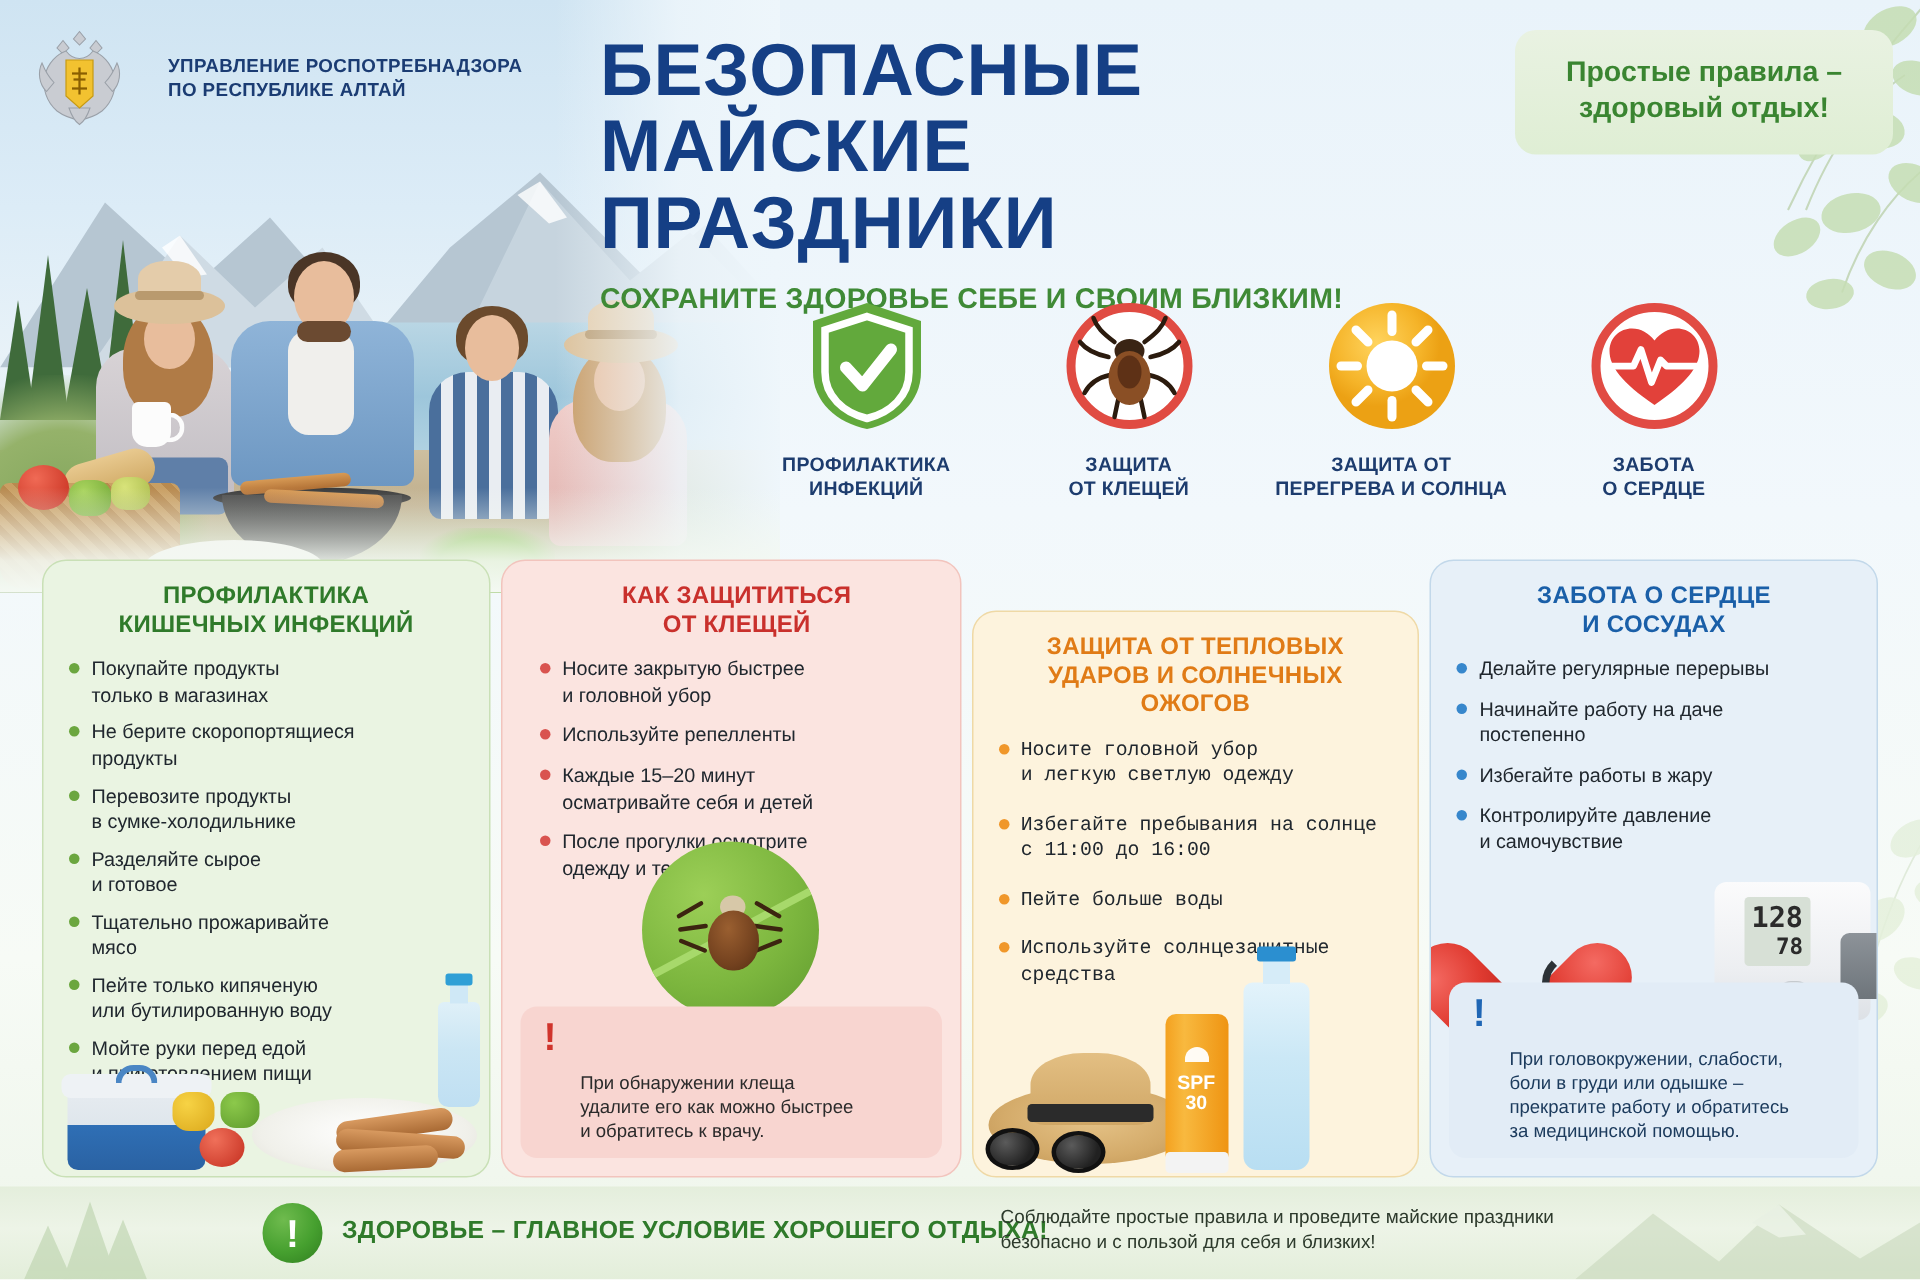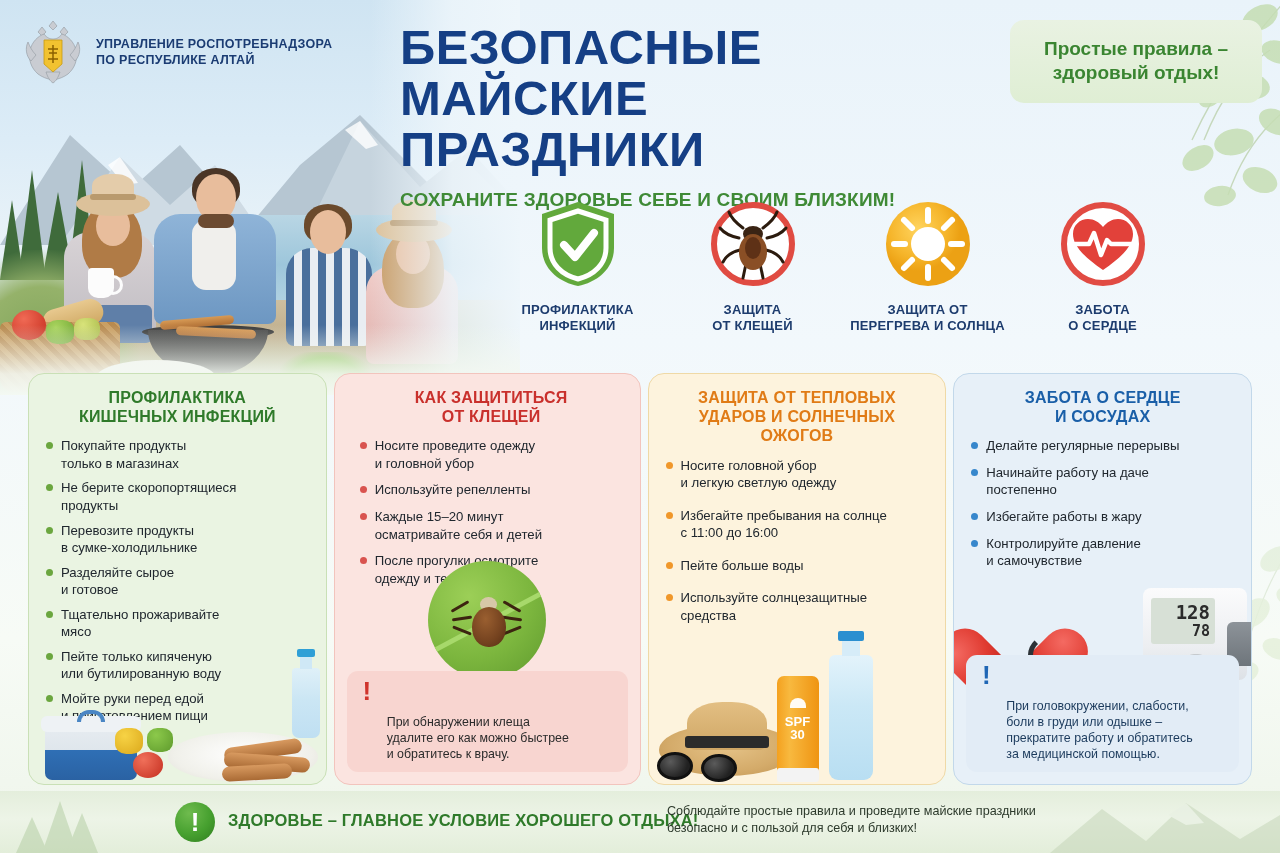--- a/index.html
+++ b/index.html
@@ -114,21 +114,21 @@
     background: linear-gradient(180deg, rgba(240,246,240,0) 0%, rgba(243,248,242,.9) 70%, #f4f9f3 100%);
   }
 
   
   .leaves { position:absolute; right:-10px; top:-10px; width:190px; height:230px; opacity:.75; }
   .leaves-b{ position:absolute; right:-20px; bottom:150px; width:150px; height:170px; opacity:.35; }
 
   
   .logo-block {
     position: absolute; left: 22px; top: 18px;
-    display: flex; align-items: center; gap: 12px; z-index: 6;
+    display: flex; align-items: center; gap: 28px; z-index: 6;
   }
   .emblem { width: 62px; height: 68px; flex: none; }
   .logo-text {
     font-size: 12.5px; font-weight: bold; color: #1b3c73;
     line-height: 1.28; letter-spacing: .28px; text-transform: uppercase;
     white-space: pre-line;
   }
 
   
   .title-wrap { position:absolute; left:400px; top:22px; width:560px; text-align:left; z-index:6; }
@@ -174,21 +174,21 @@
   .cards {
     position:absolute; left:28px; top:373px; width:1224px; height:412px;
     display:flex; gap: 7px; z-index:5;
   }
   .card {
     flex: 1 1 0; border-radius: 16px; position:relative; overflow:hidden;
     padding: 14px 16px 0 16px; display:flex; flex-direction:column;
   }
   .card.green { background:#eaf4e2; border:1px solid #c9e0b6; }
   .card.pink  { background:#fbe4e0; border:1px solid #f2c4bd;padding-left:24px; }
-  .card.amber { background:#fdf3dd; border:1px solid #efd9a6; }
+  .card.amber { background:#fdf3dd; border:1px solid #efd9a6;margin-top:34px; }
   .card.blue  { background:#e7f0f8; border:1px solid #c2d8ea; }
 
   .card-title {
     text-align:center; font-size:16px; font-weight:bold; line-height:1.2;
     letter-spacing:.2px; text-transform:uppercase; white-space:pre-line;
     margin-bottom: 11px;
   }
   .card.green .card-title { color:#2f7a2a; }
   .card.pink  .card-title { color:#c9302c; }
   .card.amber .card-title { color:#e07b16; }
@@ -201,21 +201,21 @@
   }
   .card-list li::before {
     content:""; position:absolute; left:1px; top:5px;
     width:7px; height:7px; border-radius:50%;
   }
   .card.green .card-list li::before { background:#6ba63f; }
   .card.pink  .card-list li::before { background:#d9534f; }
   .card.amber .card-list li::before { background:#f0972a; }
   .card.blue  .card-list li::before { background:#3787cc; }
 
-  .card.amber .card-list li { margin-bottom: 15px; }
+  .card.amber .card-list li { margin-bottom: 15px; font-family: Liberation Mono, monospace; }
   .card.green .card-list li { margin-bottom: 7px; }
 
   
   .card-art { position:absolute; left:0; right:0; bottom:0; height:0; }
 
   
   .cooler {
     position:absolute; left:16px; bottom:4px; width:92px; height:62px;
     background: linear-gradient(180deg,#e9eef2 0%,#dfe6ec 52%, #2f6fb5 52%, #2a62a3 100%);
     border-radius: 7px;
@@ -339,21 +339,21 @@
     border-radius:46px 46px 0 0;
   }
   .heart::before { left:44px; transform-origin:0 100%; transform:rotate(45deg); }
   .heart::after  { left:0;    transform-origin:100% 100%; transform:rotate(-45deg); }
   .bp {
     position:absolute; right:4px; bottom:12px; width:104px; height:92px;
     background: linear-gradient(180deg,#fbfbfc 0%,#eceef1 65%,#dde1e6 100%);
     border-radius:8px;
   }
   .bp-screen {
-    position:absolute; left:8px; top:10px; width:64px; height:46px;
+    position:absolute; left:20px; top:10px; width:44px; height:46px;
     background:#d7e0d6; border-radius:3px;
   }
   .bp-num {
     position:absolute; right:5px; font-family:"DejaVu Sans Mono","Liberation Mono",monospace;
     color:#2b2b2b; font-weight:bold;
   }
   .bp-sys { top:3px; font-size:19px; }
   .bp-dia { top:24px; font-size:15px; }
   .bp-btn {
     position:absolute; bottom:8px; border-radius:50%;
@@ -676,21 +676,21 @@
         <div class="veg" style="left:86px;bottom:30px;width:28px;height:26px;background:radial-gradient(circle at 35% 30%,#f7d345,#dba81b);border-radius:40%;"></div>
         <div class="veg" style="left:118px;bottom:32px;width:26px;height:24px;background:radial-gradient(circle at 35% 30%,#8cc94b,#5e9a2c);border-radius:40%;"></div>
         <div class="bottle-g"></div>
       </div>
     </div>
 
     <div class="card pink">
       <div class="card-title">КАК ЗАЩИТИТЬСЯ
 ОТ КЛЕЩЕЙ</div>
       <ul class="card-list">
-        <li>Носите проведите одежду
+        <li>Носите закрытую быстрее
 и головной убор</li>
         <li>Используйте репелленты</li>
         <li>Каждые 15–20 минут
 осматривайте себя и детей</li>
         <li>После прогулки осмотрите
 одежду и тело</li>
       </ul>
       <div class="tick-circle">
         <div class="leaf-vein"></div>
         <div class="tick-leg" style="left:22px;top:44px;transform:rotate(-30deg);"></div>

